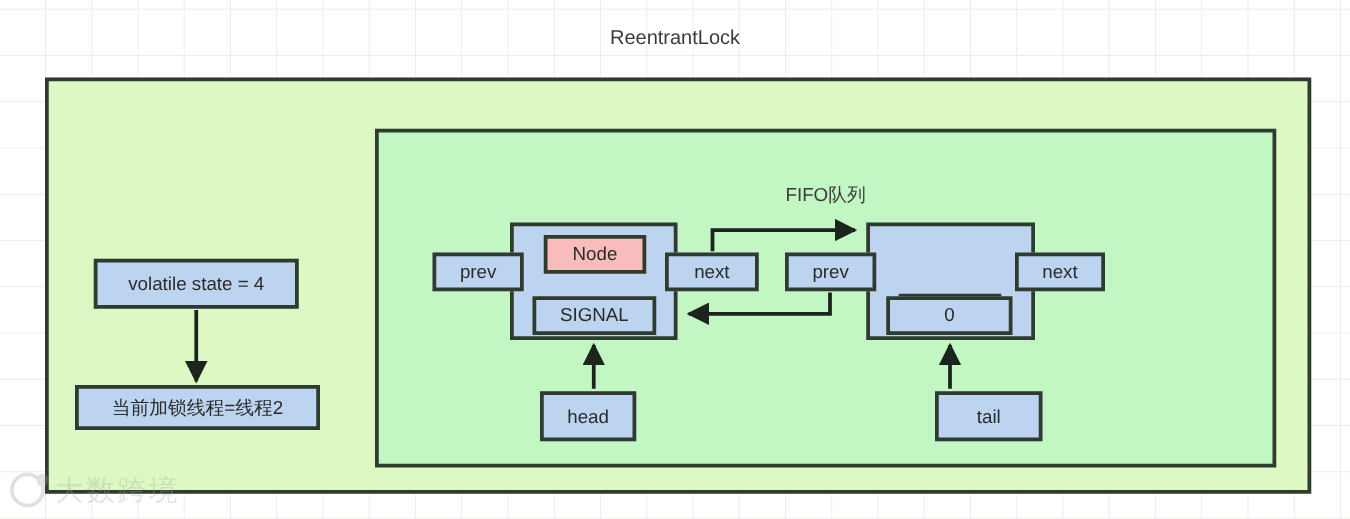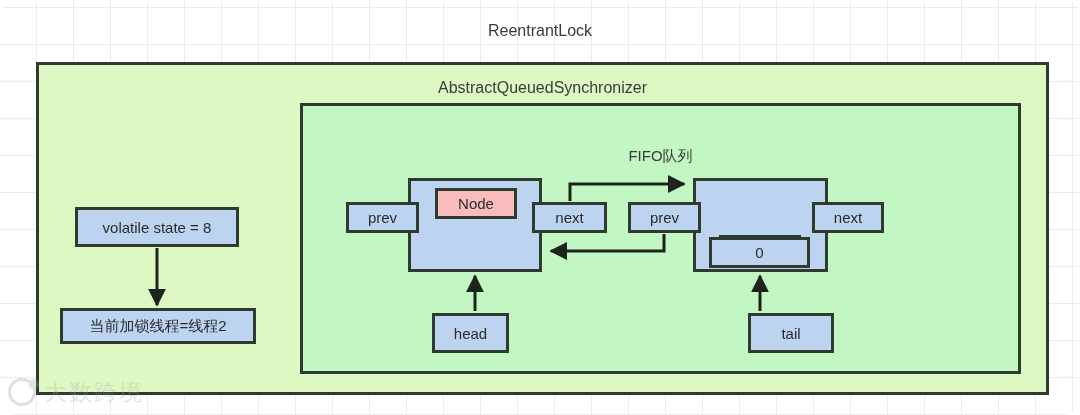--- a/index.html
+++ b/index.html
@@ -11,21 +11,20 @@
     position:relative;
   }
   #canvas{
     position:absolute;left:0;top:0;width:1080px;height:415px;
     background-color:#ffffff;
     background-image:
       linear-gradient(to right, #ececec 1px, transparent 1px),
       linear-gradient(to bottom, #ececec 1px, transparent 1px);
     background-size:37px 37px;
     background-position:-1px 7px;
-    border-radius:15px;
   }
   .box{position:absolute;box-sizing:border-box;}
 
   
   #outer-container{
     left:36px;top:62px;width:1013px;height:333px;
     background:#ddf8c2;border:3px solid #2f3b2f;
   }
   #title-reentrantlock{
     position:absolute;left:0;top:22px;width:1080px;text-align:center;
@@ -105,30 +104,30 @@
     font-family:"DejaVu Sans",sans-serif;
   }
 </style>
 </head>
 <body>
 
 <div id="canvas">
 
   <div class="box" id="outer-container"></div>
   <div id="title-reentrantlock">ReentrantLock</div>
-  <div id="title-aqs">AbstractQueuedSynchronizer</div>
 
   <div class="box" id="fifo-container"></div>
   <div id="title-fifo">FIFO队列</div>
 
-  <div class="cell" id="state-box">volatile state = 8</div>
+  <div class="cell" id="state-box">volatile state = 4</div>
   <div class="cell" id="owner-box">当前加锁线程=线程2</div>
 
   <div id="node1"></div>
   <div class="cell pink" id="node1-type">Node</div>
+  <div class="cell" id="node1-status">SIGNAL</div>
   <div class="cell" id="node1-prev">prev</div>
   <div class="cell" id="node1-next">next</div>
 
   <div id="node2"></div>
   <div class="cell pink" id="node2-type">线程一</div>
   <div class="cell" id="node2-status">0</div>
   <div class="cell" id="node2-prev">prev</div>
   <div class="cell" id="node2-next">next</div>
 
   <div class="cell" id="head-box">head</div>

